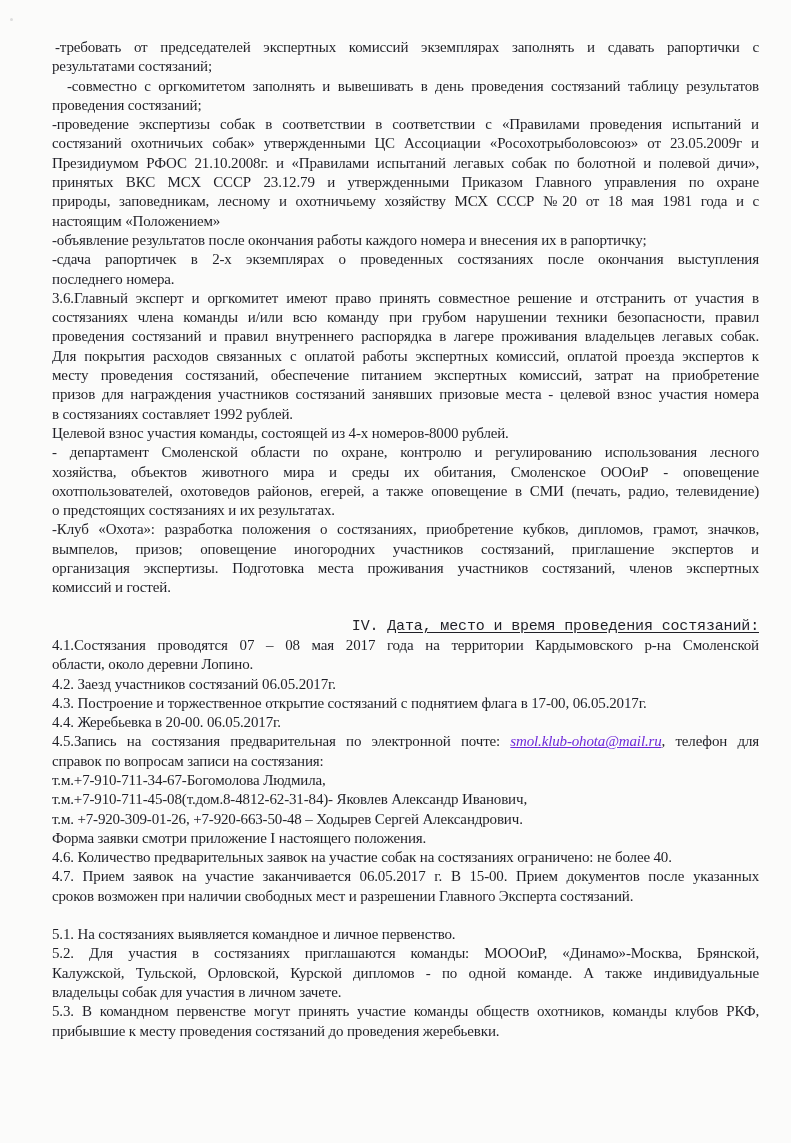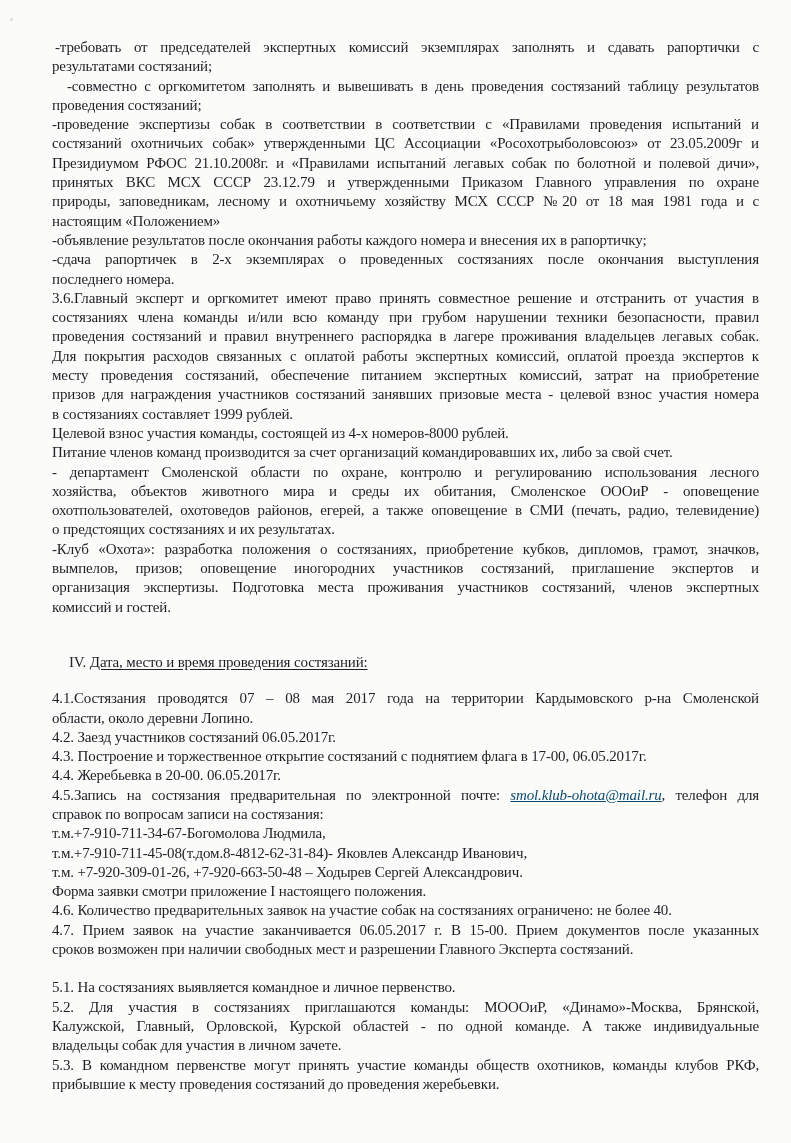--- a/index.html
+++ b/index.html
@@ -10,24 +10,24 @@
       color: #1f1f26;
       position: relative;
     }
     .page {
       position: absolute; left: 52px; top: 38px; width: 707px;
       font-size: 15px; line-height: 19.3px;
       letter-spacing: -0.15px;
     }
     .line { display: block; white-space: nowrap; }
     .just { display: block; text-align: justify; text-align-last: justify; white-space: normal; }
-    .heading { text-align: left; margin: 17px; }
+    .heading { text-align: right; margin: 0; font-family: Liberation Mono, monospace; }
     .heading .title { text-decoration: underline; text-underline-offset: 2px; }
     .gap { height: 19px; }
-    a.email { font-style: italic; color: #0c4a6e; text-decoration: underline; }
+    a.email { font-style: italic; color: #6d28d9; text-decoration: underline; }
     .speck { position: absolute; left: 10px; top: 18px; width: 3px; height: 3px; border-radius: 50%; background: #ddd; }
   </style>
 </head>
 <body>
 
 <div class="speck"></div>
 
 <div class="page">
   <div id="block-a">
       <span class="just line" style="padding-left: 3px;">-требовать от председателей экспертных комиссий экземплярах заполнять и сдавать рапортички с</span>
@@ -42,23 +42,22 @@
       <span class="line">настоящим «Положением»</span>
       <span class="line">-объявление результатов после окончания работы каждого номера и внесения их в рапортичку;</span>
       <span class="just line">-сдача рапортичек в 2-х экземплярах о проведенных состязаниях после окончания выступления</span>
       <span class="line">последнего номера.</span>
       <span class="just line">3.6.Главный эксперт и оргкомитет имеют право принять совместное решение и отстранить от участия в</span>
       <span class="just line">состязаниях члена команды и/или всю команду при грубом нарушении техники безопасности, правил</span>
       <span class="just line">проведения состязаний и правил внутреннего распорядка в лагере проживания владельцев легавых собак.</span>
       <span class="just line">Для покрытия расходов связанных с оплатой работы экспертных комиссий, оплатой проезда экспертов к</span>
       <span class="just line">месту проведения состязаний, обеспечение питанием экспертных комиссий, затрат на приобретение</span>
       <span class="just line">призов для награждения участников состязаний занявших призовые места - целевой взнос участия номера</span>
-      <span class="line">в состязаниях составляет 1999 рублей.</span>
+      <span class="line">в состязаниях составляет 1992 рублей.</span>
       <span class="line">Целевой взнос участия команды, состоящей из 4-х номеров-8000 рублей.</span>
-      <span class="line">Питание членов команд производится за счет организаций командировавших их, либо за свой счет.</span>
       <span class="just line">- департамент Смоленской области по охране, контролю и регулированию использования лесного</span>
       <span class="just line">хозяйства, объектов животного мира и среды их обитания, Смоленское ОООиР - оповещение</span>
       <span class="just line">охотпользователей, охотоведов районов, егерей, а также оповещение в СМИ (печать, радио, телевидение)</span>
       <span class="line">о предстоящих состязаниях и их результатах.</span>
       <span class="just line">-Клуб «Охота»: разработка положения о состязаниях, приобретение кубков, дипломов, грамот, значков,</span>
       <span class="just line">вымпелов, призов; оповещение иногородних участников состязаний, приглашение экспертов и</span>
       <span class="just line">организация экспертизы. Подготовка места проживания участников состязаний, членов экспертных</span>
       <span class="line">комиссий и гостей.</span>
     </div>
 
@@ -84,18 +83,18 @@
       <span class="line">4.6. Количество предварительных заявок на участие собак на состязаниях ограничено: не более 40.</span>
       <span class="just line">4.7. Прием заявок на участие заканчивается 06.05.2017 г. В 15-00. Прием документов после указанных</span>
       <span class="line">сроков возможен при наличии свободных мест и разрешении Главного Эксперта состязаний.</span>
     </div>
 
   <div class="gap"></div>
 
   <div id="block-5">
       <span class="line">5.1. На состязаниях выявляется командное и личное первенство.</span>
       <span class="just line">5.2. Для участия в состязаниях приглашаются команды: МОООиР, «Динамо»-Москва, Брянской,</span>
-      <span class="just line">Калужской, Главный, Орловской, Курской областей - по одной команде. А также индивидуальные</span>
+      <span class="just line">Калужской, Тульской, Орловской, Курской дипломов - по одной команде. А также индивидуальные</span>
       <span class="line">владельцы собак для участия в личном зачете.</span>
       <span class="just line">5.3. В командном первенстве могут принять участие команды обществ охотников, команды клубов РКФ,</span>
       <span class="line">прибывшие к месту проведения состязаний до проведения жеребьевки.</span>
     </div>
 </div>
 
 </body></html>

